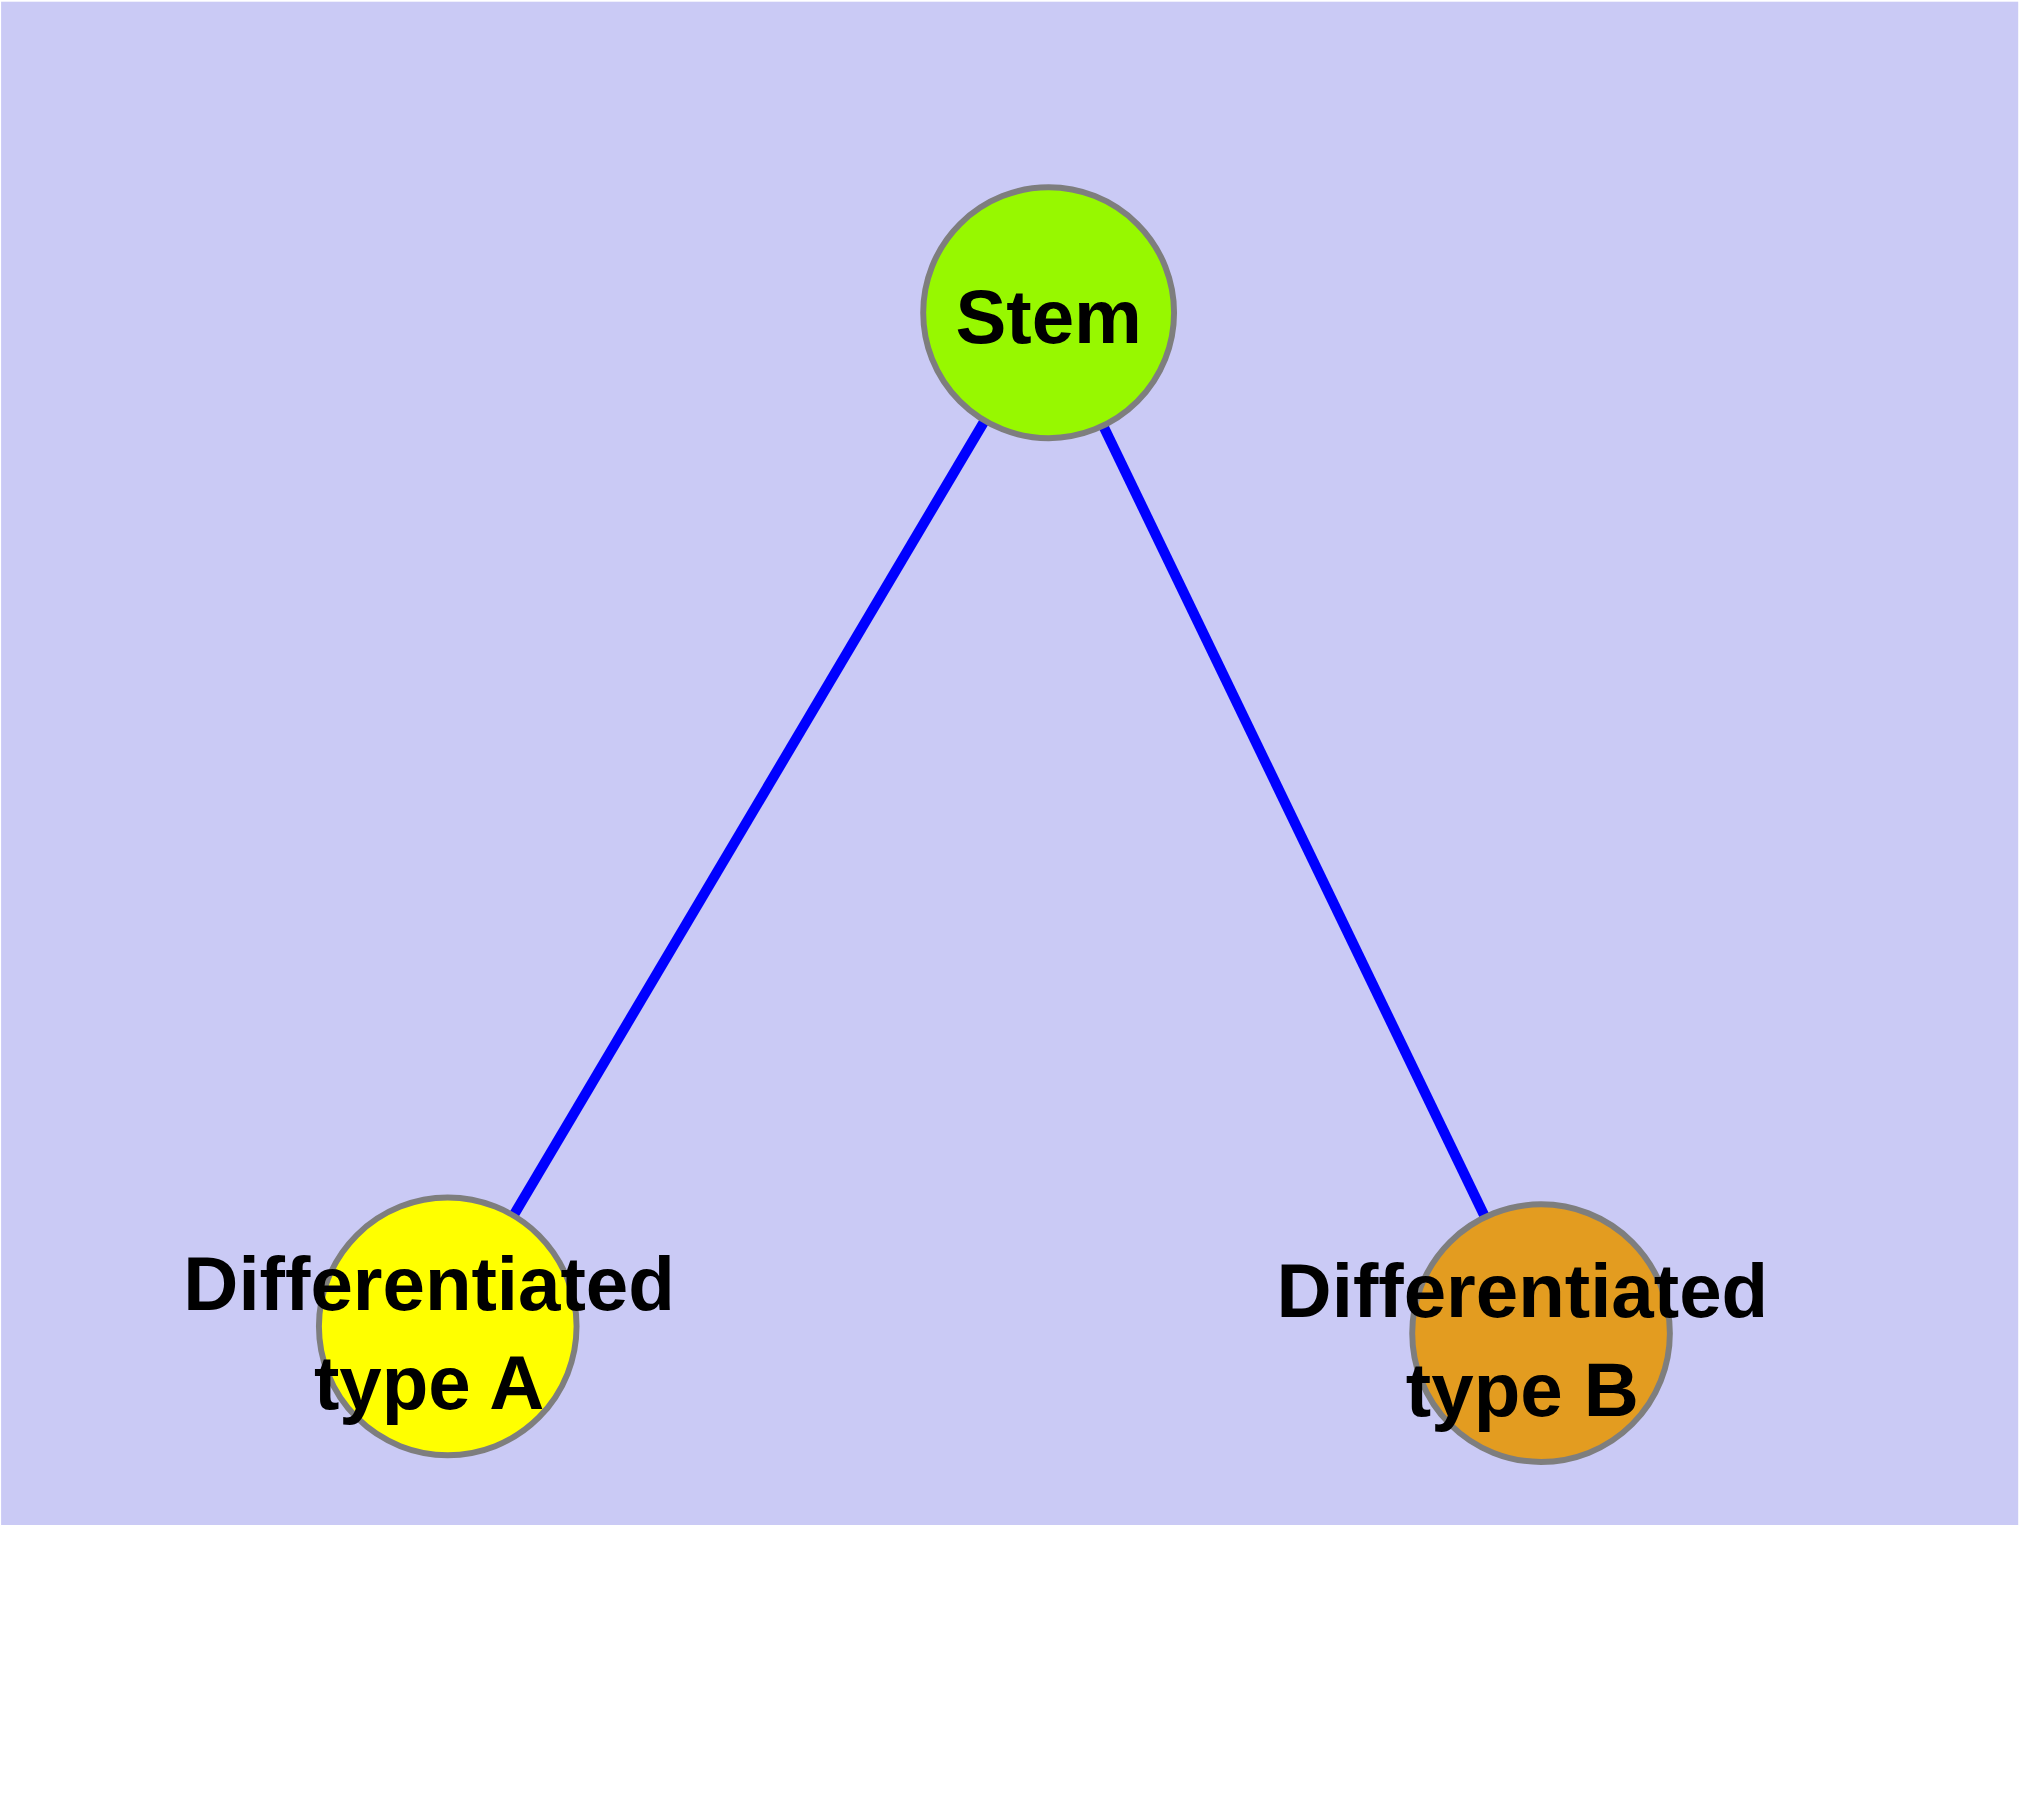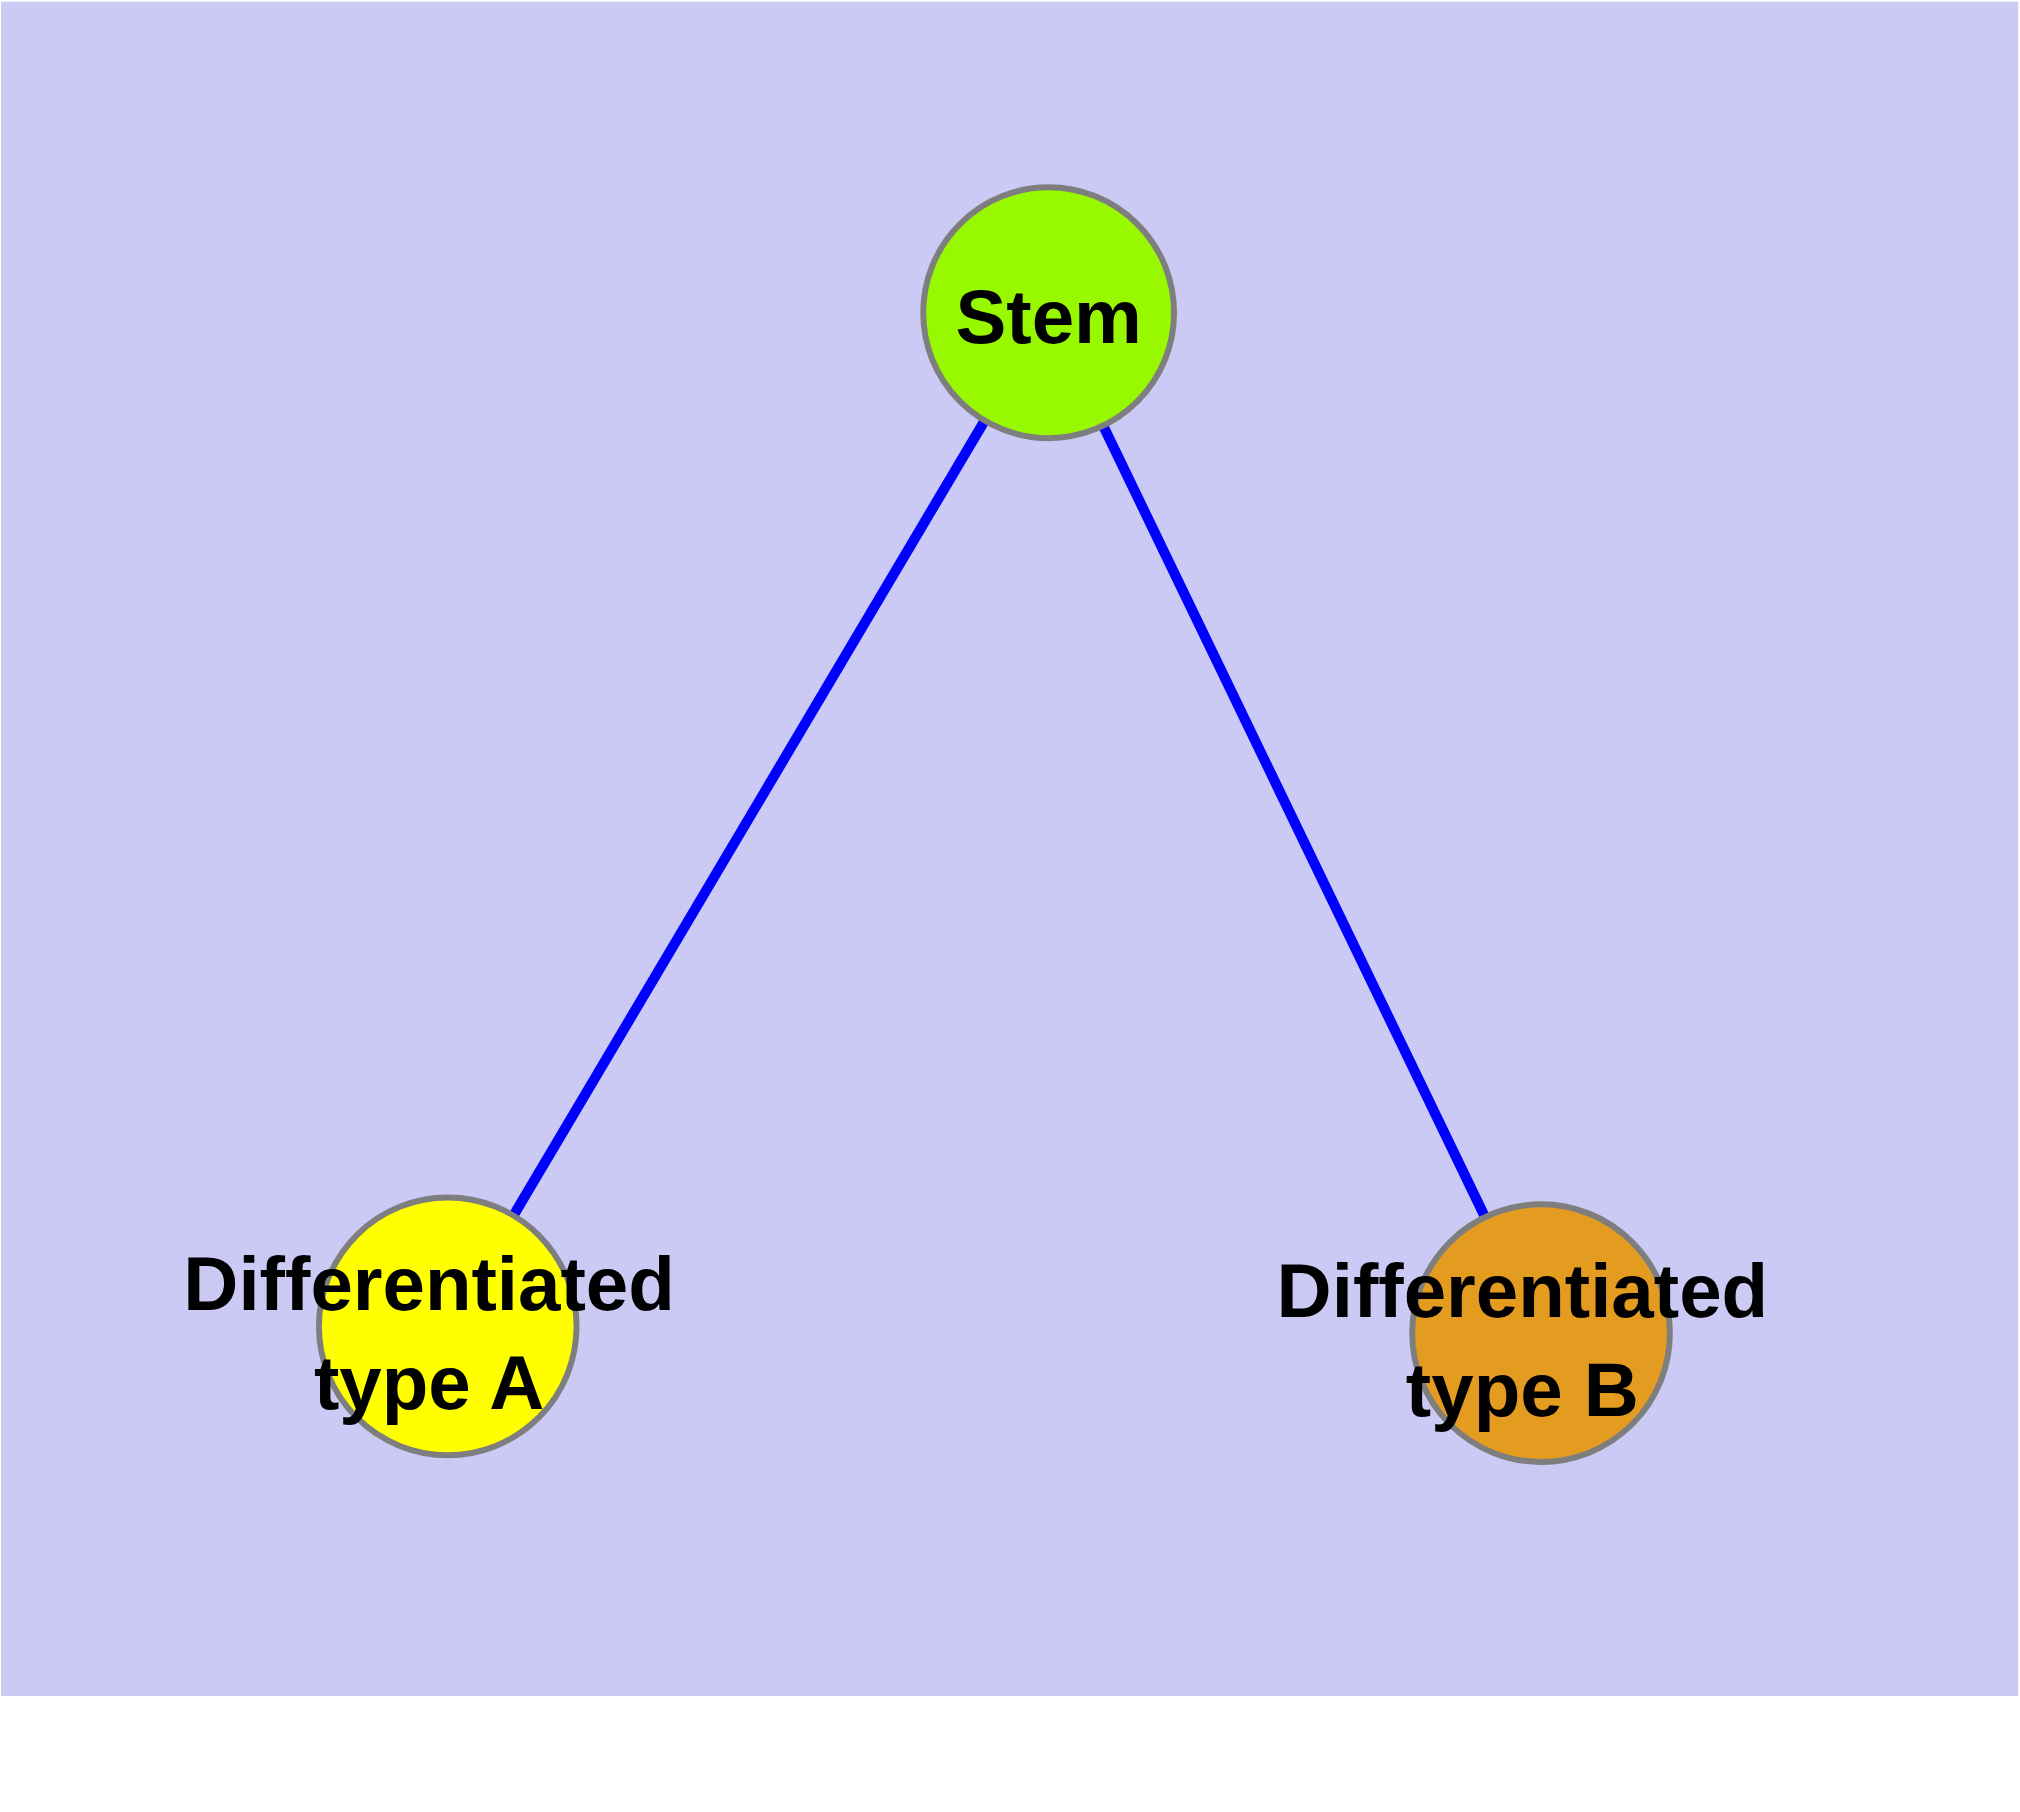--- a/index.html
+++ b/index.html
@@ -3,21 +3,21 @@
 <meta charset="utf-8">
 <style>
   html, body {
     margin: 0;
     padding: 0;
     background: #FFFFFF;
   }
   .stage {
     position: relative;
     width: 2021px;
-    height: 1696px;
+    height: 1525px;
     background: #FFFFFF;
     overflow: hidden;
   }
   .stage svg {
     position: absolute;
     inset: 0;
     display: block;
   }
   .node-label {
     font-family: "Liberation Sans", sans-serif;

